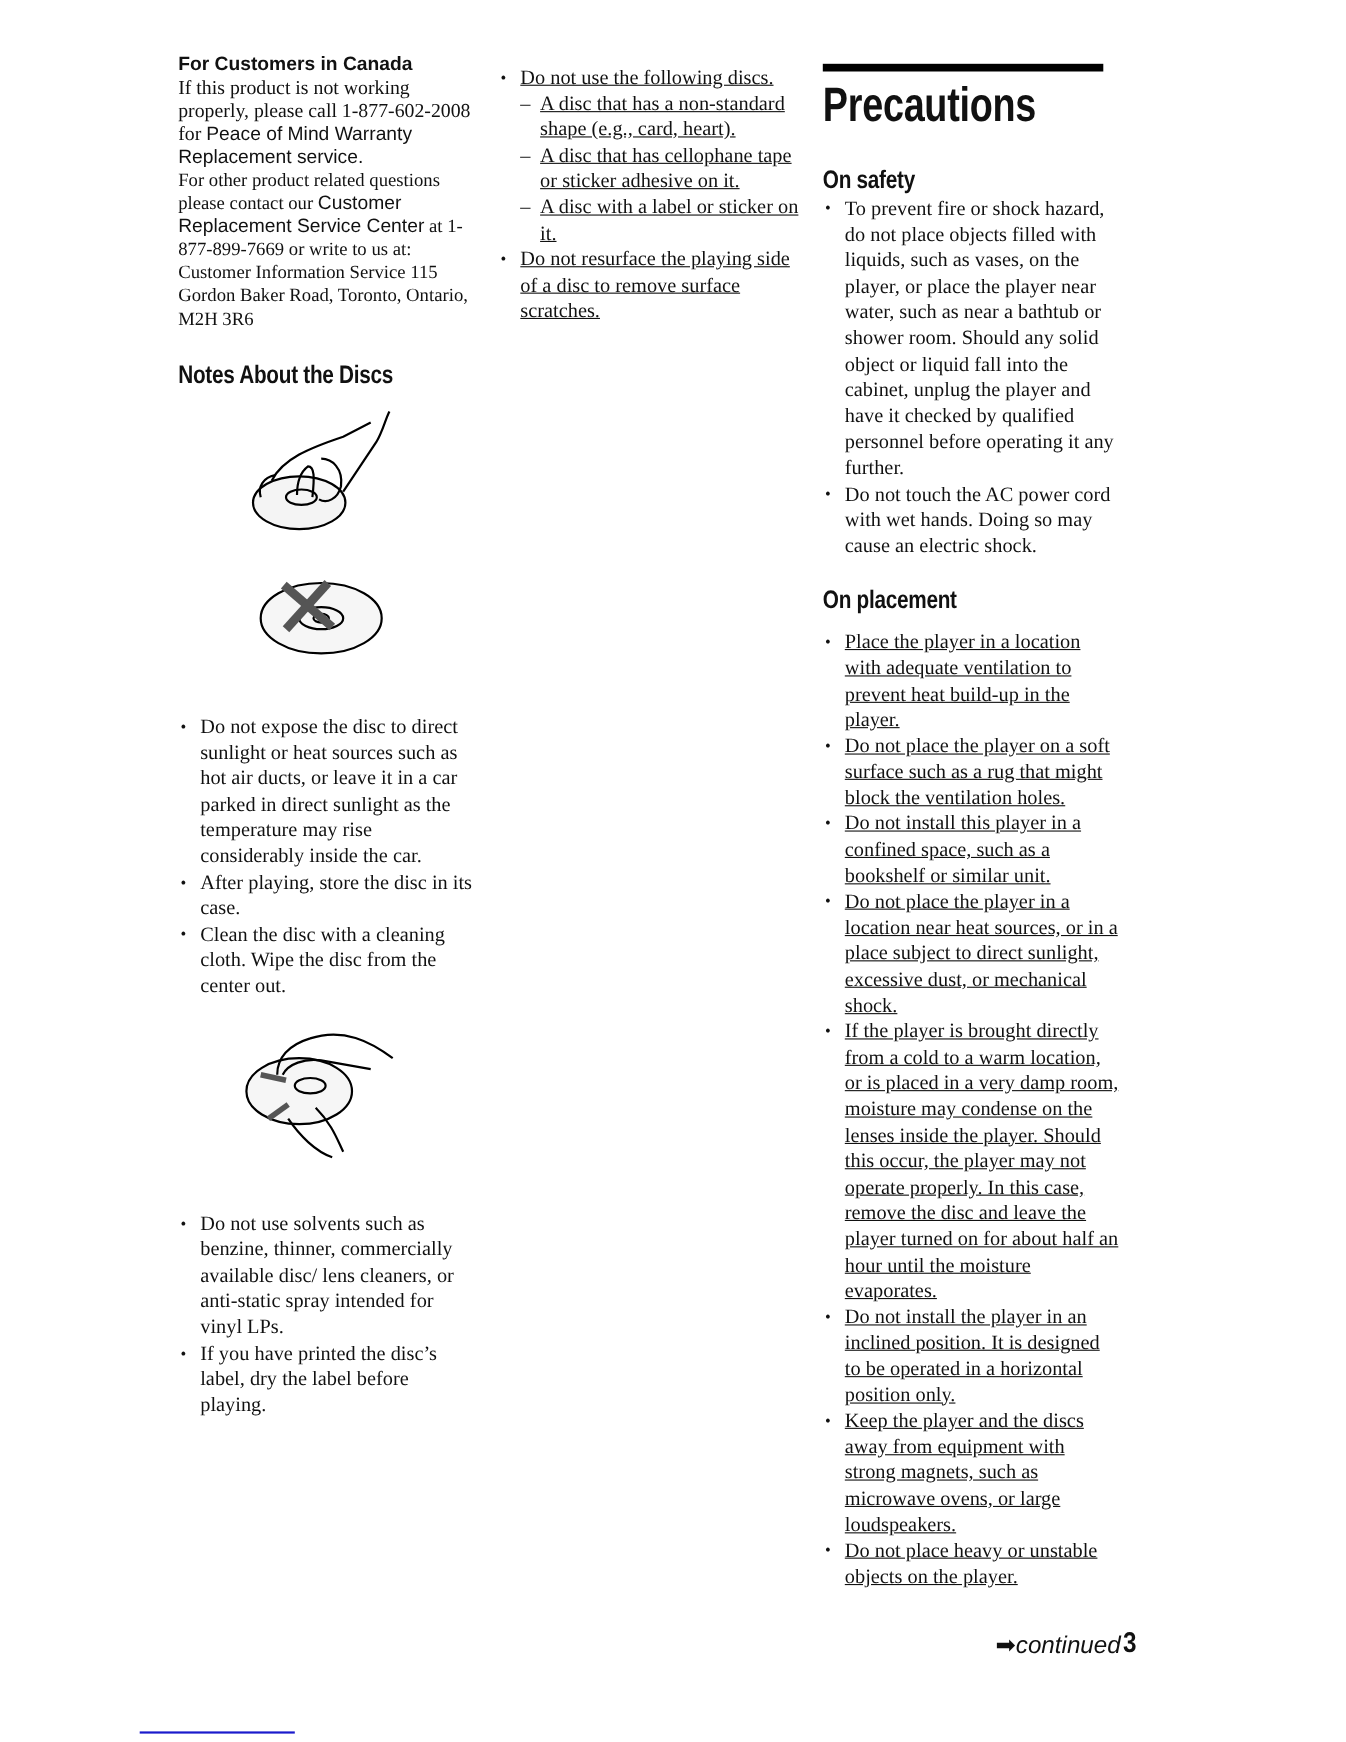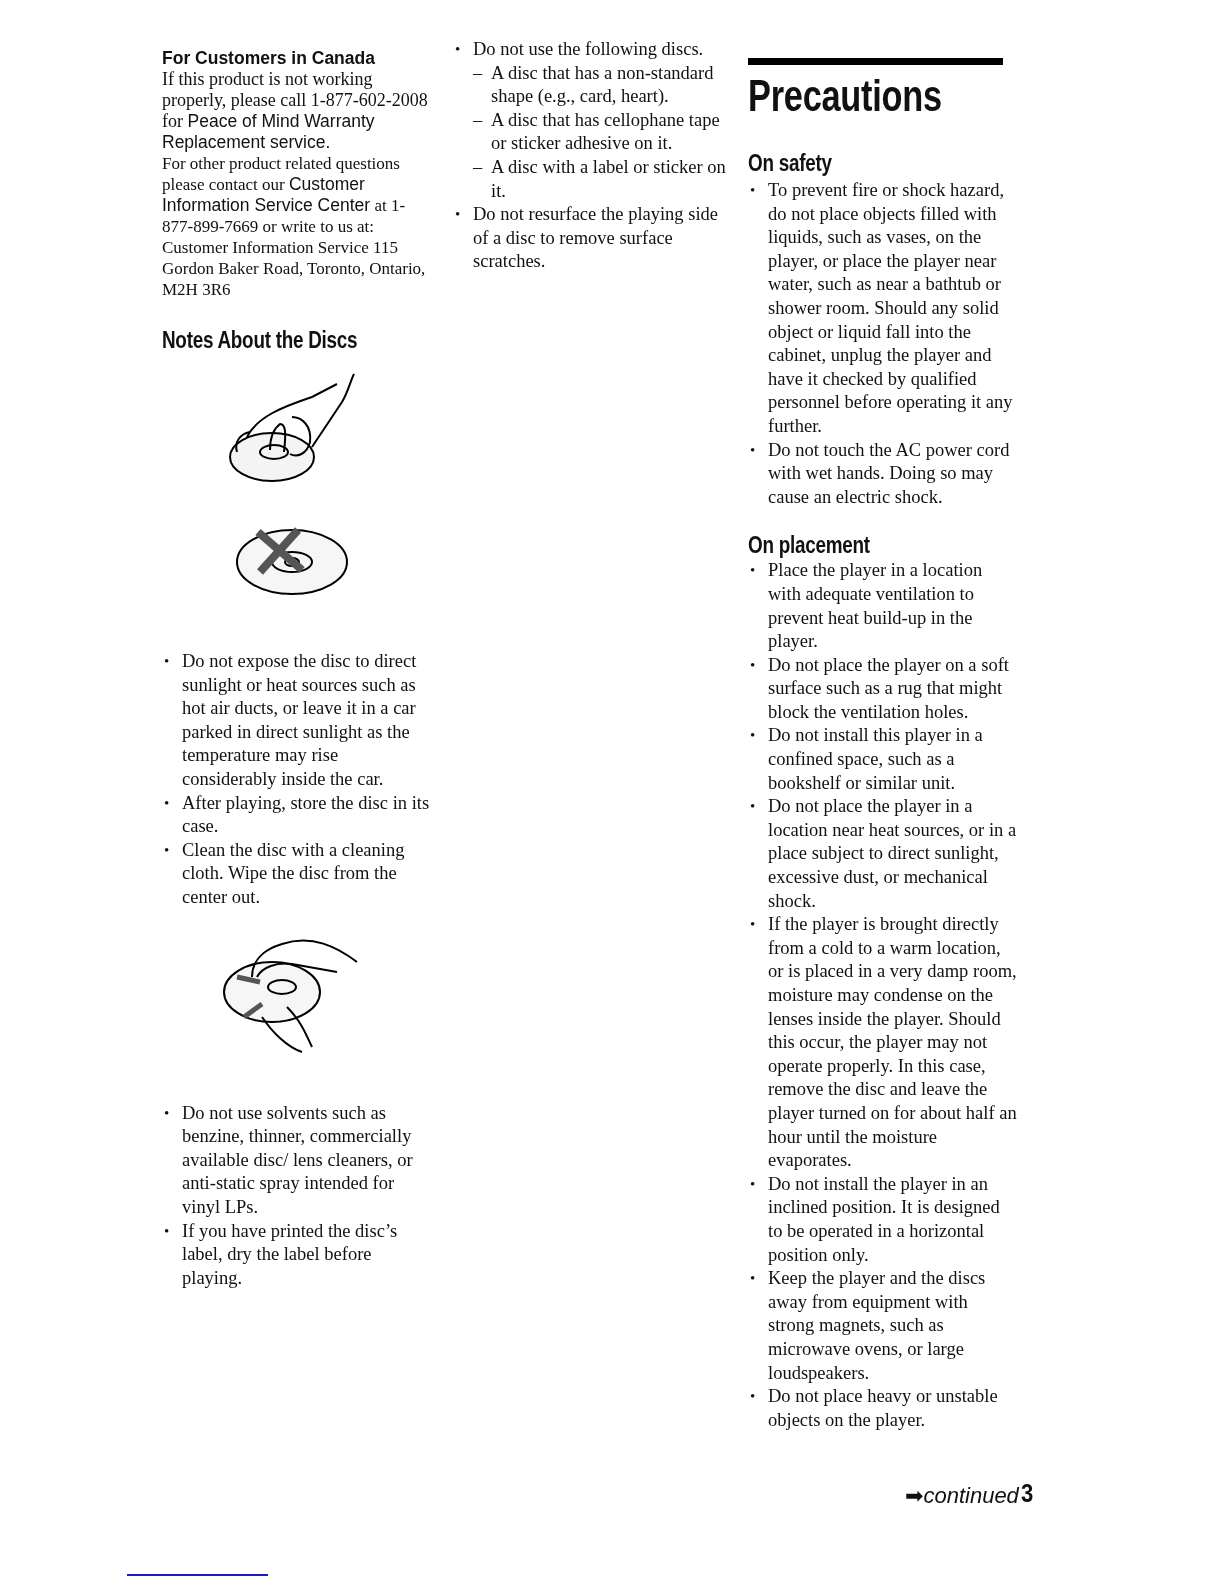--- a/index.html
+++ b/index.html
@@ -2,21 +2,21 @@
 <html><head>
 <meta charset="utf-8">
 <style>
   html, body { margin:0; padding:0; background:#ffffff; }
   body { width:1224px; height:1584px; position:relative; overflow:hidden; color:#111; }
   .serif { font-family: "Liberation Serif", "DejaVu Serif", serif; font-size:18.5px; line-height:23.6px; }
   .sans-b { font-family: "Liberation Sans", "DejaVu Sans", sans-serif; font-weight:bold; }
   .cond-h { font-family: "Liberation Sans", "DejaVu Sans", sans-serif; font-weight:bold; transform-origin:left top; display:inline-block; letter-spacing:-0.3px; }
   .col { position:absolute; }
   #col1 { left:162px; top:48px; width:270px; }
-  #col2 { left:453px; top:38px; width:275px; }
+  #col2 { left:453px; top:60px; width:275px;text-decoration:underline; }
   #col3 { left:748px; top:55px; width:270px; }
   .p { margin:0; }
   ul.b { list-style:none; margin:0; padding:0; }
   ul.b > li { position:relative; padding-left:20px; margin:0; }
   ul.b > li::before { content:"•"; position:absolute; left:2px; top:0; font-size:15px; }
   ul.d { list-style:none; margin:0; padding:0; }
   ul.d > li { position:relative; padding-left:18px; }
   ul.d > li::before { content:"–"; position:absolute; left:0; }
   .h-canada { font-size:17.5px; line-height:21px; }
   .inl-b { font-family: "Liberation Sans", "DejaVu Sans", sans-serif; font-weight:normal; font-size:17.5px; }
@@ -31,21 +31,21 @@
 </style>
 </head>
 <body>
 
 <div id="col1" class="col">
   <div class="sans-b h-canada">For Customers in Canada</div>
   <p class="p serif small-serif" style="font-size:18px;line-height:21px;">
     <span>If this product is not working properly, please call 1-877-602-2008 for </span><span class="inl-b">Peace of Mind Warranty Replacement service.</span>
   </p>
   <p class="p serif small-serif" style="font-size:17px;line-height:21px;">
-    <span>For other product related questions please contact our </span><span class="inl-b">Customer Information Service Center</span><span> at 1-877-899-7669 or write to us at: Customer Information Service 115 Gordon Baker Road, Toronto, Ontario, M2H 3R6</span>
+    <span>For other product related questions please contact our </span><span class="inl-b">Customer Replacement Service Center</span><span> at 1-877-899-7669 or write to us at: Customer Information Service 115 Gordon Baker Road, Toronto, Ontario, M2H 3R6</span>
   </p>
 
   <div style="height:26px;"></div>
   <div class="cond-h section-h">Notes About the Discs</div>
 
   
   <svg class="illus" width="270" height="150" viewBox="0 0 270 150" style="margin-top:8px;">
     <g fill="none" stroke="#000" stroke-width="2">
       <ellipse cx="110" cy="95" rx="42" ry="24" fill="#f4f4f4"></ellipse>
       <ellipse cx="112" cy="90" rx="14" ry="7"></ellipse>
@@ -112,21 +112,21 @@
   <div style="height:16px;"></div>
   <div class="cond-h title-h">Precautions</div>
   <div style="height:28px;"></div>
   <div class="cond-h section-h">On safety</div>
   <ul class="b serif" style="margin-top:2px;">
     <li>To prevent fire or shock hazard, do not place objects filled with liquids, such as vases, on the player, or place the player near water, such as near a bathtub or shower room. Should any solid object or liquid fall into the cabinet, unplug the player and have it checked by qualified personnel before operating it any further.</li>
     <li>Do not touch the AC power cord with wet hands. Doing so may cause an electric shock.</li>
   </ul>
   <div style="height:22px;"></div>
   <div class="cond-h section-h">On placement</div>
-  <ul class="b serif" style="margin-top:0;">
+  <ul class="b serif" style="margin-top:14px;text-decoration:underline;">
     <li>Place the player in a location with adequate ventilation to prevent heat build-up in the player.</li>
     <li>Do not place the player on a soft surface such as a rug that might block the ventilation holes.</li>
     <li>Do not install this player in a confined space, such as a bookshelf or similar unit.</li>
     <li>Do not place the player in a location near heat sources, or in a place subject to direct sunlight, excessive dust, or mechanical shock.</li>
     <li>If the player is brought directly from a cold to a warm location, or is placed in a very damp room, moisture may condense on the lenses inside the player. Should this occur, the player may not operate properly. In this case, remove the disc and leave the player turned on for about half an hour until the moisture evaporates.</li>
     <li>Do not install the player in an inclined position. It is designed to be operated in a horizontal position only.</li>
     <li>Keep the player and the discs away from equipment with strong magnets, such as microwave ovens, or large loudspeakers.</li>
     <li>Do not place heavy or unstable objects on the player.</li>
   </ul>
 </div>

